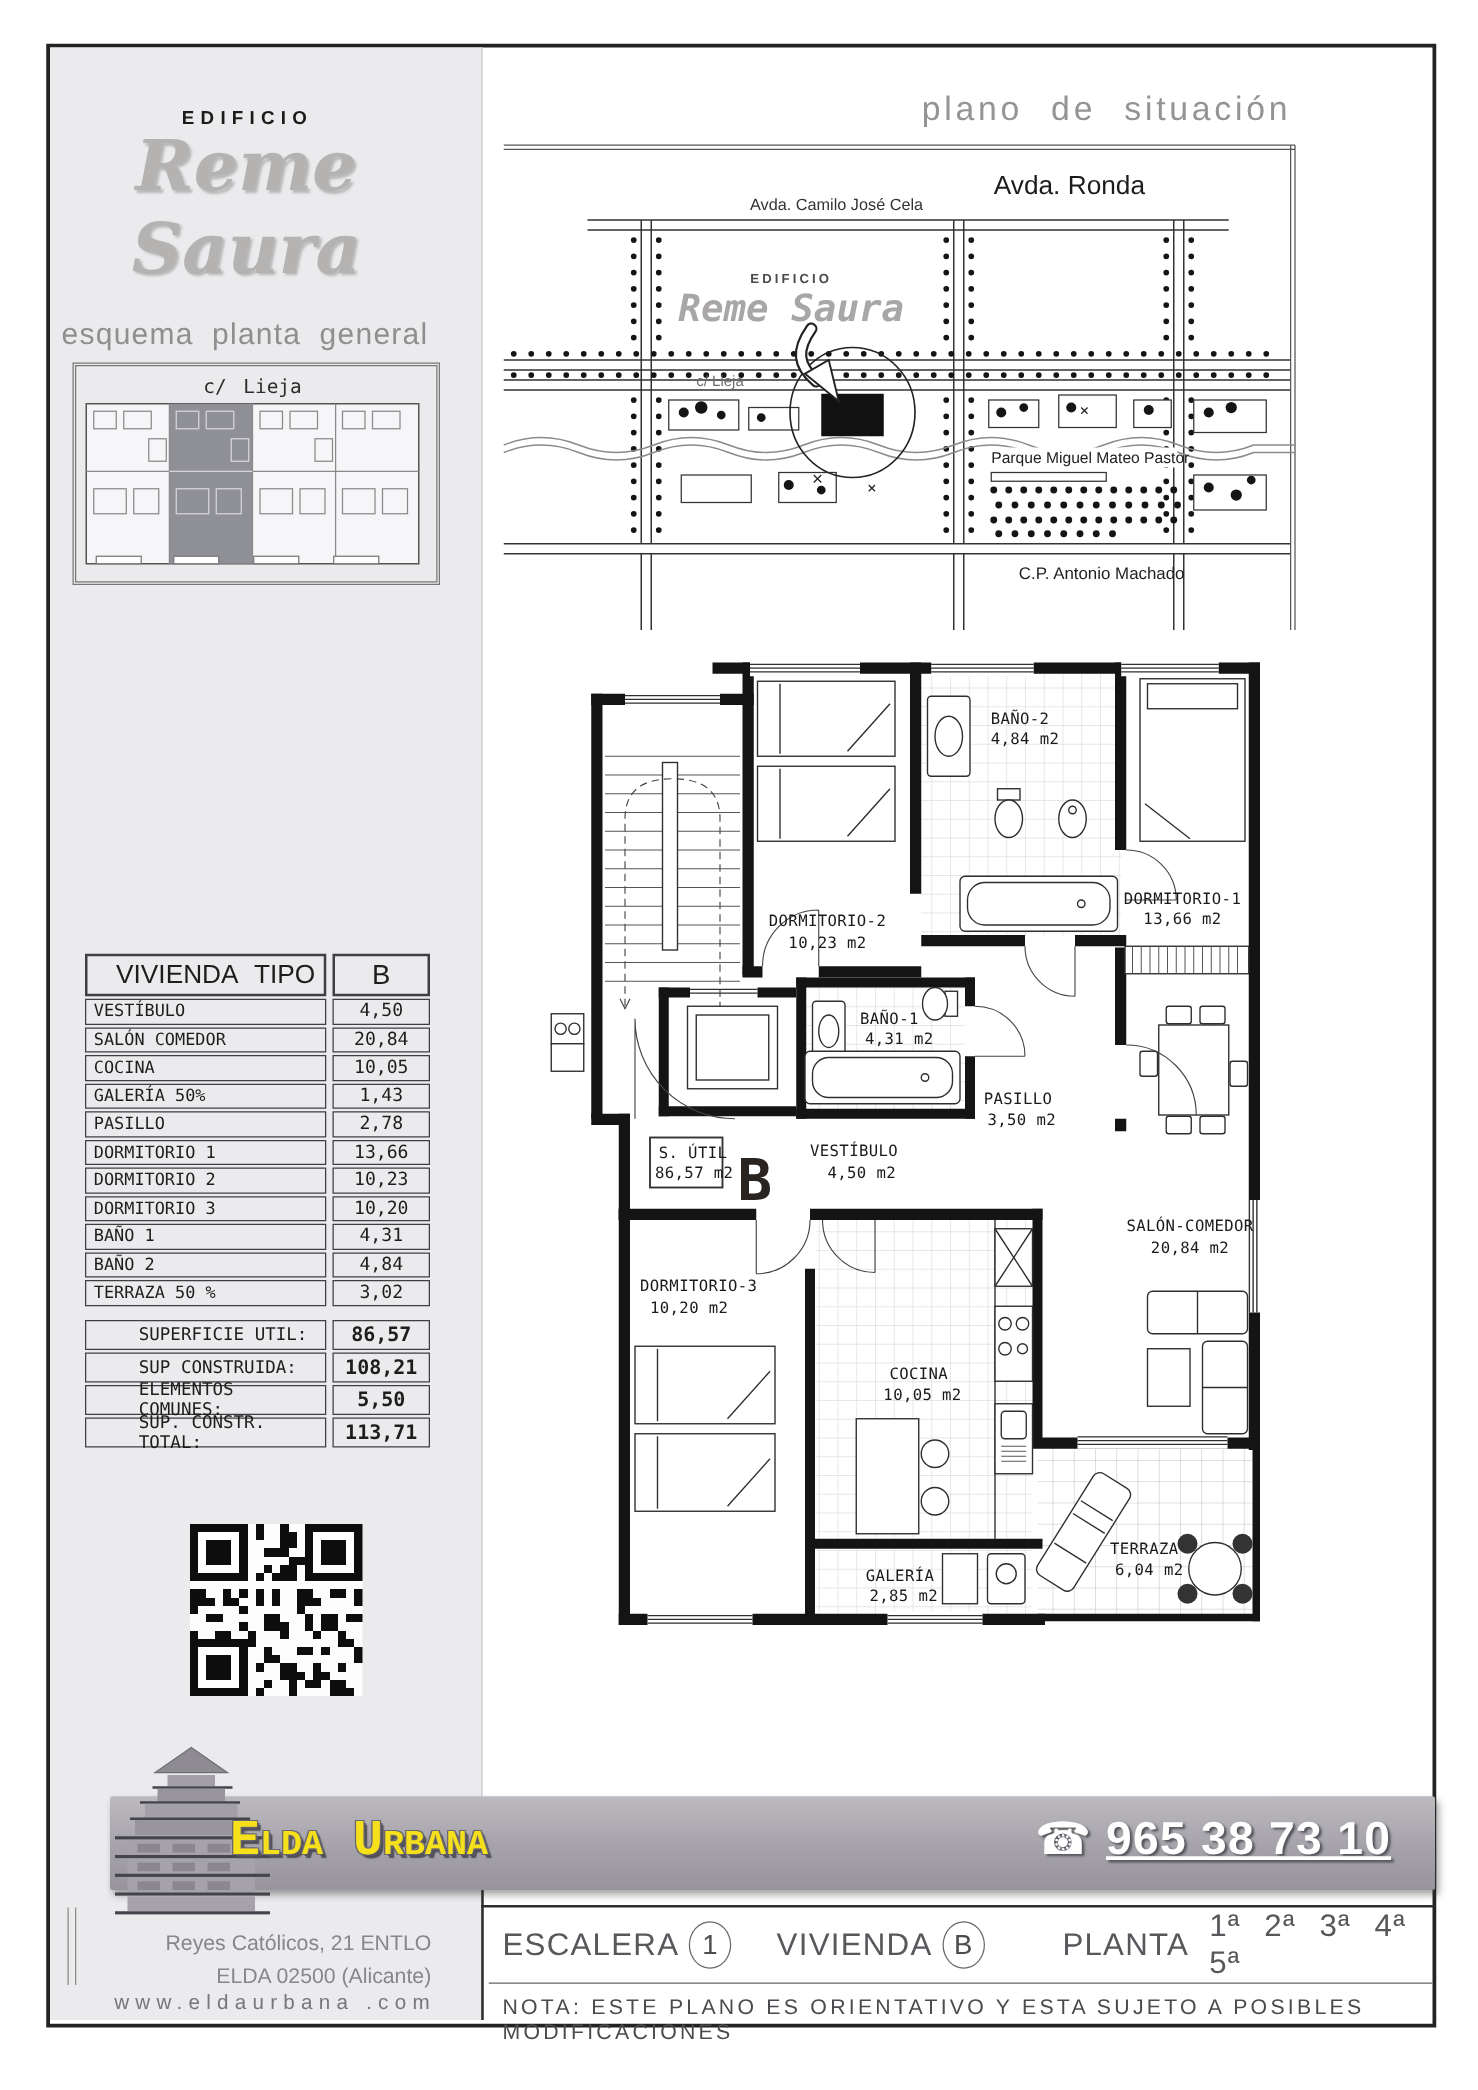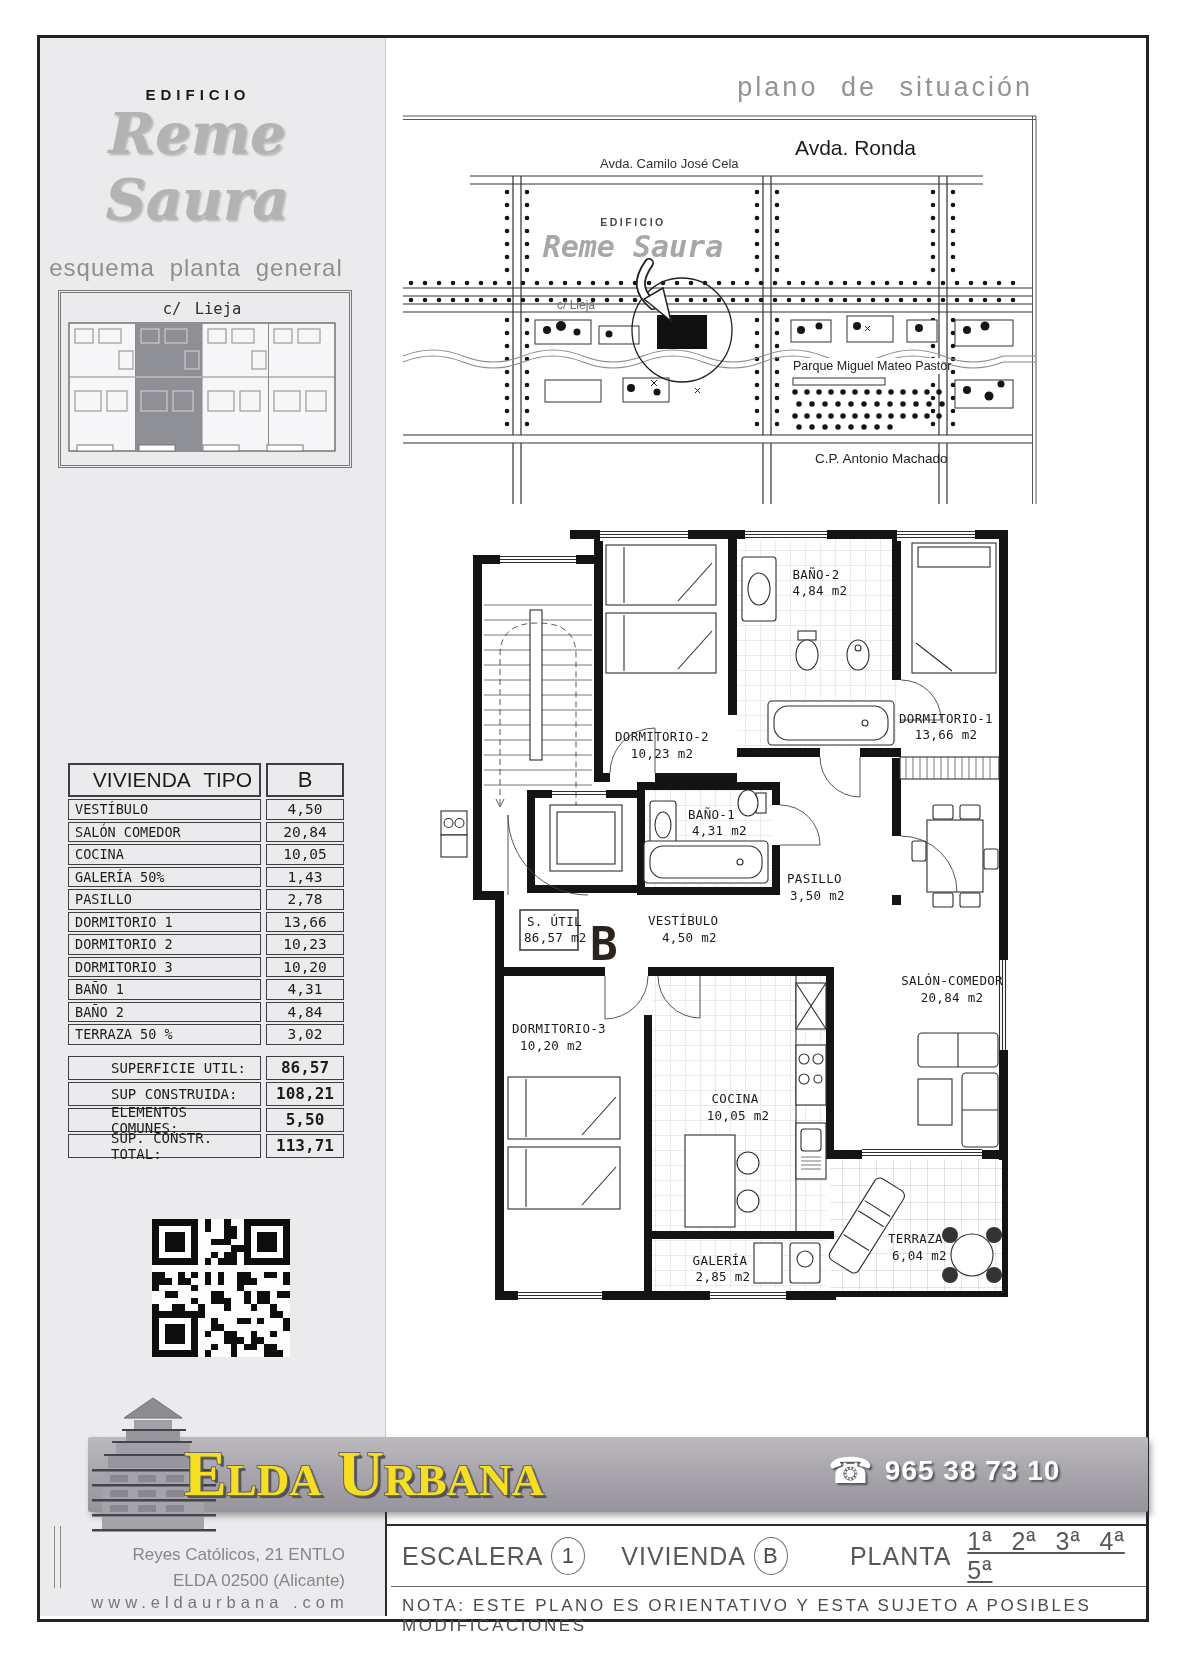--- a/index.html
+++ b/index.html
@@ -43,40 +43,40 @@
   #map{left:395px;top:58px;}
 
   
   #plan{left:400px;top:505px;}
 
   
   #band{left:88px;top:1437px;width:1060px;height:75px;border-radius:2px;
         background:linear-gradient(#bcbabf,#a5a3a9 55%,#97959b);
         box-shadow:3px 4px 6px rgba(60,60,60,.45);}
   #building-icon{left:86px;top:1396px;}
-  #brand-text{left:184px;top:1441px;font-family:Liberation Serif, serif;font-weight:bold;
-              font-variant:small-caps;font-size:64px;color:#f6e01c;line-height:66px;
+  #brand-text{left:184px;top:1441px;font-family:Liberation Mono, monospace;font-weight:bold;
+              font-variant:small-caps;font-size:40px;color:#f6e01c;line-height:66px;
               text-shadow:-1px -1px 0 #6b6970,1px -1px 0 #6b6970,-1px 1px 0 #6b6970,2px 2px 0 #56545c,3px 3px 1px #4e4c55;}
   #phone-block{left:828px;top:1450px;display:flex;align-items:center;gap:12px;color:#fff;}
   #phone-icon{font-size:36px;text-shadow:2px 2px 2px #55535a;}
-  #phone-number{font-size:28px;font-weight:bold;letter-spacing:1px;text-shadow:2px 2px 2px #55535a;}
+  #phone-number{font-size:37px;font-weight:bold;letter-spacing:1px;text-shadow:2px 2px 2px #55535a;text-decoration:underline;}
 
   
   #footer-topline{left:385px;top:1524px;width:763px;border-top:2px solid #2c2c2c;}
   #footer-divider{left:385px;top:1512px;width:2px;height:104px;background:#2c2c2c;}
   #nota-line{left:391px;top:1586px;width:755px;border-top:1px solid #666;}
   #deco-dbl{left:54px;top:1526px;width:5px;height:62px;border-left:1px solid #8a8a8a;border-right:1px solid #8a8a8a;}
   #address{left:95px;top:1542px;width:250px;text-align:right;font-size:17px;color:#87878b;line-height:26px;}
   #website{left:70px;top:1593px;width:300px;text-align:center;font-size:16.5px;letter-spacing:5px;color:#77777b;}
   #unit-row{left:402px;top:1534px;width:744px;height:44px;display:flex;align-items:center;
             font-size:25px;color:#58585c;letter-spacing:1px;}
   .circle-badge{width:36px;height:36px;border:1.6px solid #6a6a6e;border-radius:50%;display:flex;
                 align-items:center;justify-content:center;font-size:22px;color:#4c4c50;margin:0 0 0 8px;}
   .ur-gap1{margin-left:36px;} .ur-gap2{margin-left:62px;}
-  #planta-values{margin-left:16px;word-spacing:11px;text-decoration:underline;}
+  #planta-values{margin-left:16px;word-spacing:11px;}
   #nota-text{left:402px;top:1596px;width:744px;font-size:17px;letter-spacing:2.6px;color:#4b4b4f;}
 
   
   svg text{font-family:"DejaVu Sans Mono",monospace;}
   .lbl{font-size:12.5px;fill:#1a1a1a;letter-spacing:.3px;}
   .mid{text-anchor:middle;}
   .maplbl{font-family:"Liberation Sans",sans-serif;}
 </style>
 </head>
 <body>

